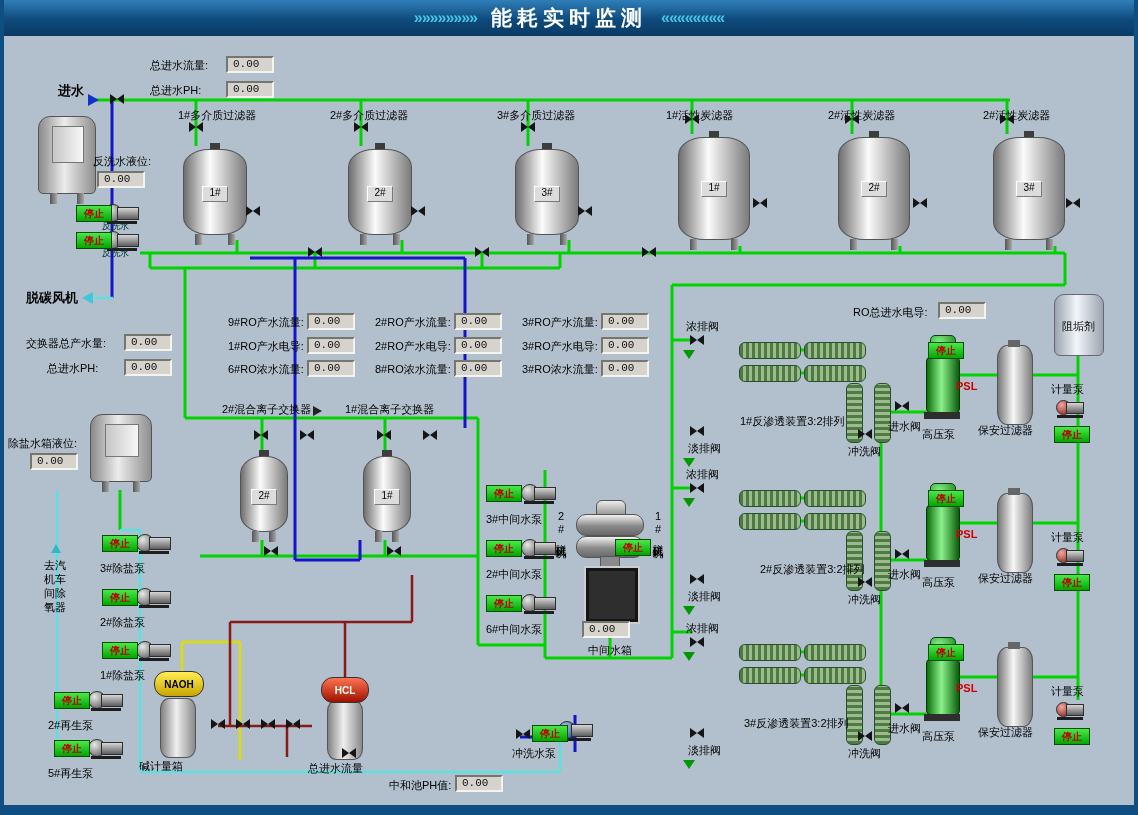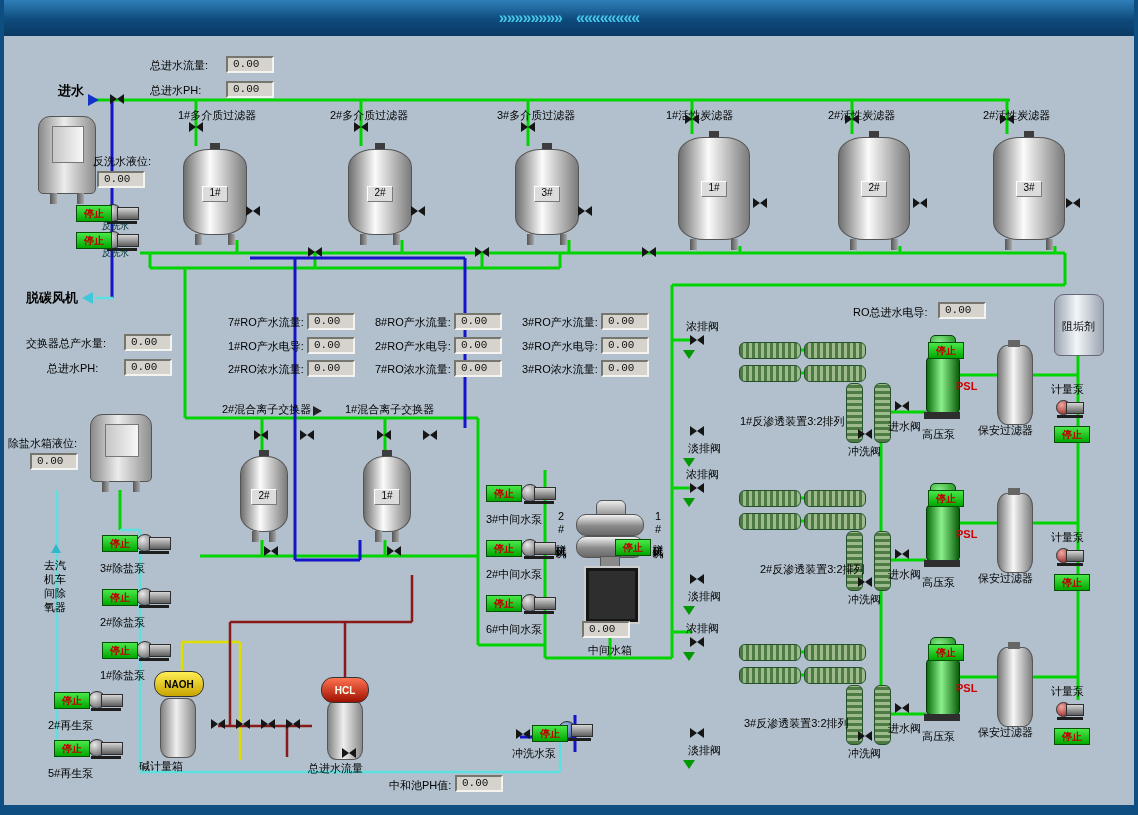--- a/index.html
+++ b/index.html
@@ -88,20 +88,21 @@
     <g stroke="#dede00" stroke-width="2.5" fill="none">
       <path d="M182 642V671 M182 642H240 M240 642V760"></path>
     </g>
     <g stroke="#8a1a1a" stroke-width="2.5" fill="none">
       <path d="M230 622H412 M412 575V622 M345 622V678 M230 622V726 M218 726H312 M287 726V757"></path>
     </g>
   </svg>
 
   <div id="header">
     <span class="arr-txt">»»»»»»»»</span>
+    <span class="ttl">能耗实时监测</span>
     <span class="arr-txt">««««««««</span>
   </div>
 
   <span class="lbl b" style="left:58px;top:84px">进水</span>
   <div class="arr right" style="left:88px;top:94px"></div>
   <div class="valve" style="left:110px;top:93px"></div>
   <span class="lbl" style="left:150px;top:59px">总进水流量:</span>
   <div class="vbox" style="left:226px;top:56px">0.00</div>
   <span class="lbl" style="left:150px;top:84px">总进水PH:</span>
   <div class="vbox" style="left:226px;top:81px">0.00</div>
@@ -196,35 +197,35 @@
   <div class="valve" style="left:246px;top:205px"></div>
   <div class="valve" style="left:411px;top:205px"></div>
   <div class="valve" style="left:578px;top:205px"></div>
   <div class="valve" style="left:753px;top:197px"></div>
   <div class="valve" style="left:913px;top:197px"></div>
   <div class="valve" style="left:1066px;top:197px"></div>
   <div class="valve" style="left:308px;top:246px"></div>
   <div class="valve" style="left:475px;top:246px"></div>
   <div class="valve" style="left:642px;top:246px"></div>
 
-  <span class="lbl" style="left:228px;top:316px">7#RO产水流量:</span>
+  <span class="lbl" style="left:228px;top:316px">9#RO产水流量:</span>
   <div class="vbox" style="left:307px;top:313px">0.00</div>
-  <span class="lbl" style="left:375px;top:316px">8#RO产水流量:</span>
+  <span class="lbl" style="left:375px;top:316px">2#RO产水流量:</span>
   <div class="vbox" style="left:454px;top:313px">0.00</div>
   <span class="lbl" style="left:522px;top:316px">3#RO产水流量:</span>
   <div class="vbox" style="left:601px;top:313px">0.00</div>
   <span class="lbl" style="left:228px;top:340px">1#RO产水电导:</span>
   <div class="vbox" style="left:307px;top:337px">0.00</div>
   <span class="lbl" style="left:375px;top:340px">2#RO产水电导:</span>
   <div class="vbox" style="left:454px;top:337px">0.00</div>
   <span class="lbl" style="left:522px;top:340px">3#RO产水电导:</span>
   <div class="vbox" style="left:601px;top:337px">0.00</div>
-  <span class="lbl" style="left:228px;top:363px">2#RO浓水流量:</span>
+  <span class="lbl" style="left:228px;top:363px">6#RO浓水流量:</span>
   <div class="vbox" style="left:307px;top:360px">0.00</div>
-  <span class="lbl" style="left:375px;top:363px">7#RO浓水流量:</span>
+  <span class="lbl" style="left:375px;top:363px">8#RO浓水流量:</span>
   <div class="vbox" style="left:454px;top:360px">0.00</div>
   <span class="lbl" style="left:522px;top:363px">3#RO浓水流量:</span>
   <div class="vbox" style="left:601px;top:360px">0.00</div>
   <span class="lbl" style="left:853px;top:306px">RO总进水电导:</span>
   <div class="vbox" style="left:938px;top:302px">0.00</div>
 
   <span class="lbl" style="left:222px;top:403px">2#混合离子交换器</span>
   <div class="arr rblack" style="left:313px;top:406px"></div>
   <span class="lbl" style="left:345px;top:403px">1#混合离子交换器</span>
   <div class="xtank" style="left:240px;top:450px">

